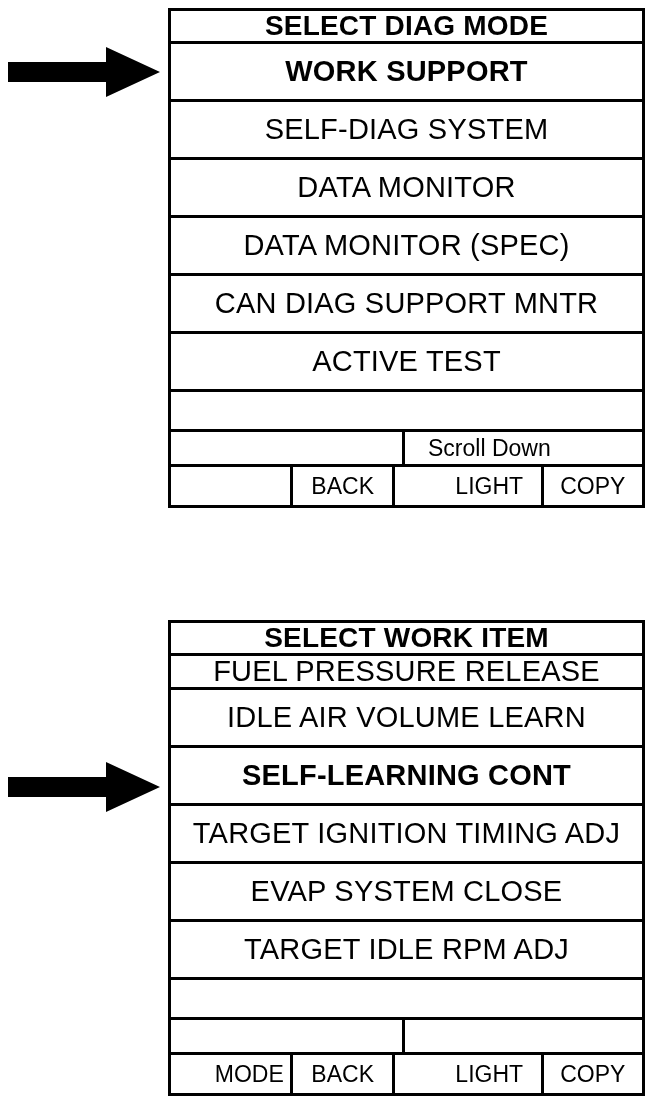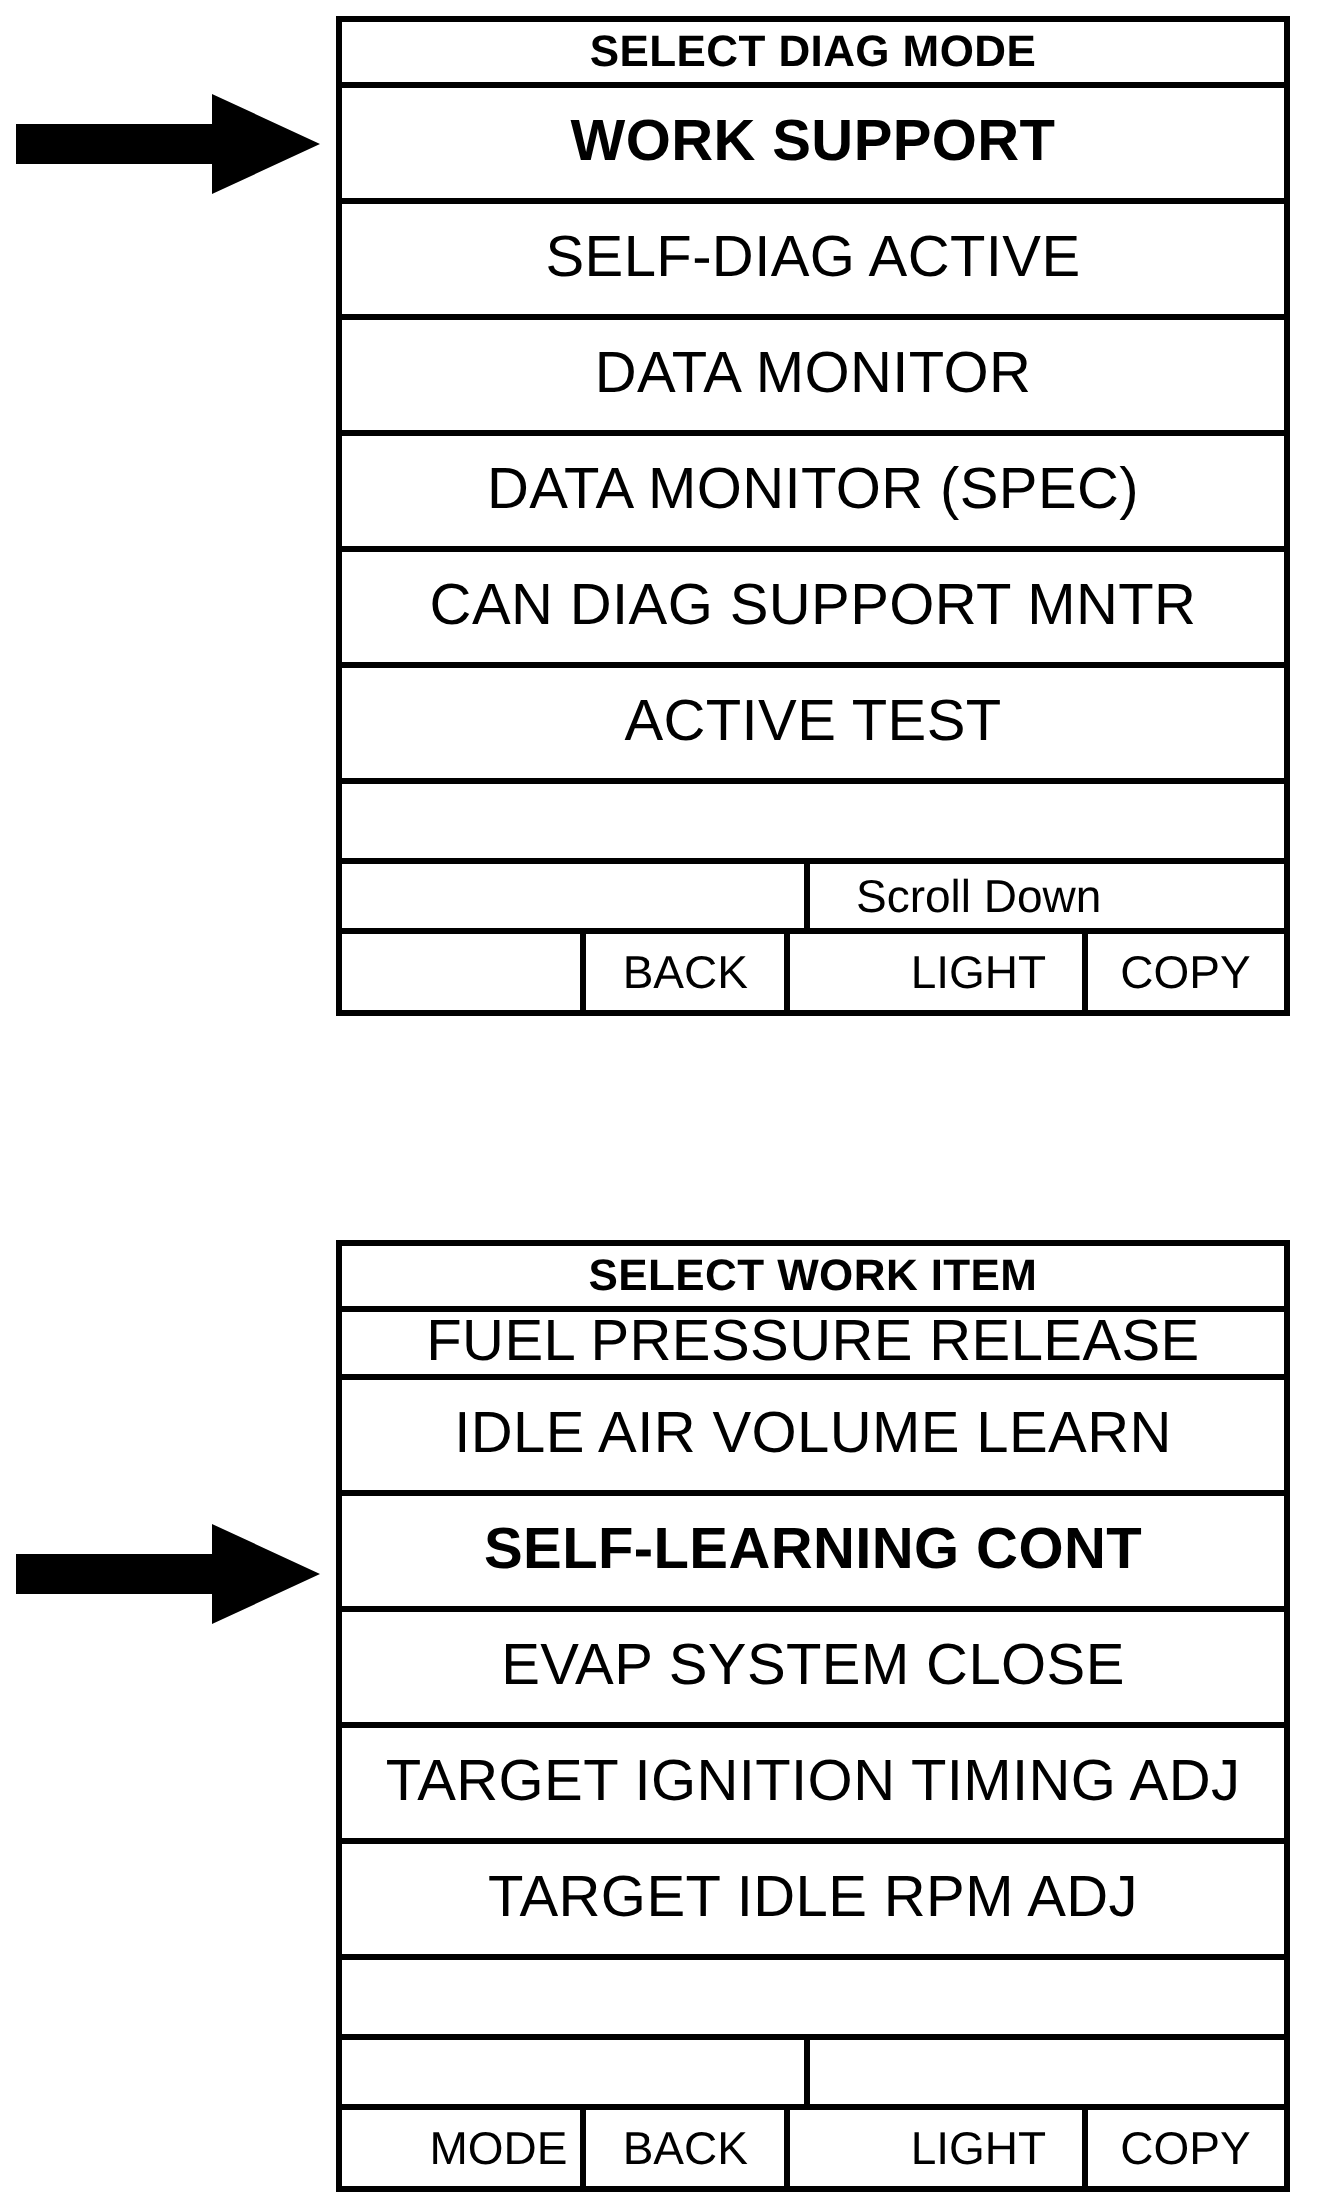--- a/index.html
+++ b/index.html
@@ -34,21 +34,21 @@
     display: flex;
     align-items: center;
     justify-content: center;
     background: #fff;
     position: relative;
   }
   .row:last-child { border-bottom: none; padding-left: 16px; }
 
   .row-title {
     height: 33px;
-    font-size: 22px;
+    font-size: 28px;
     font-weight: bold;
     letter-spacing: 0.2px;
   }
   .row-item {
     height: 58px;
     font-size: 29px;
     font-weight: normal;
     letter-spacing: 0.2px;
   }
   .row-item.selected {
@@ -99,21 +99,21 @@
 <body>
 
 <div class="panel" id="panel-diag-mode">
 
   <div class="row row-title">SELECT DIAG MODE</div>
 
   <div class="row row-item selected">
     <span>WORK SUPPORT</span>
   </div>
   <div class="row row-item">
-    <span>SELF-DIAG ACTIVE</span>
+    <span>SELF-DIAG SYSTEM</span>
   </div>
   <div class="row row-item">
     <span>DATA MONITOR</span>
   </div>
   <div class="row row-item">
     <span>DATA MONITOR (SPEC)</span>
   </div>
   <div class="row row-item">
     <span>CAN DIAG SUPPORT MNTR</span>
   </div>
@@ -149,24 +149,24 @@
   <div class="row row-item compact">
     <span>FUEL PRESSURE RELEASE</span>
   </div>
   <div class="row row-item">
     <span>IDLE AIR VOLUME LEARN</span>
   </div>
   <div class="row row-item selected">
     <span>SELF-LEARNING CONT</span>
   </div>
   <div class="row row-item">
-    <span>EVAP SYSTEM CLOSE</span>
+    <span>TARGET IGNITION TIMING ADJ</span>
   </div>
   <div class="row row-item">
-    <span>TARGET IGNITION TIMING ADJ</span>
+    <span>EVAP SYSTEM CLOSE</span>
   </div>
   <div class="row row-item">
     <span>TARGET IDLE RPM ADJ</span>
   </div>
 
   <div class="row row-blank"></div>
 
   <div class="row row-scroll">
     <div class="cell center scroll-left"></div>
     <div class="cell left scroll-right"></div>

